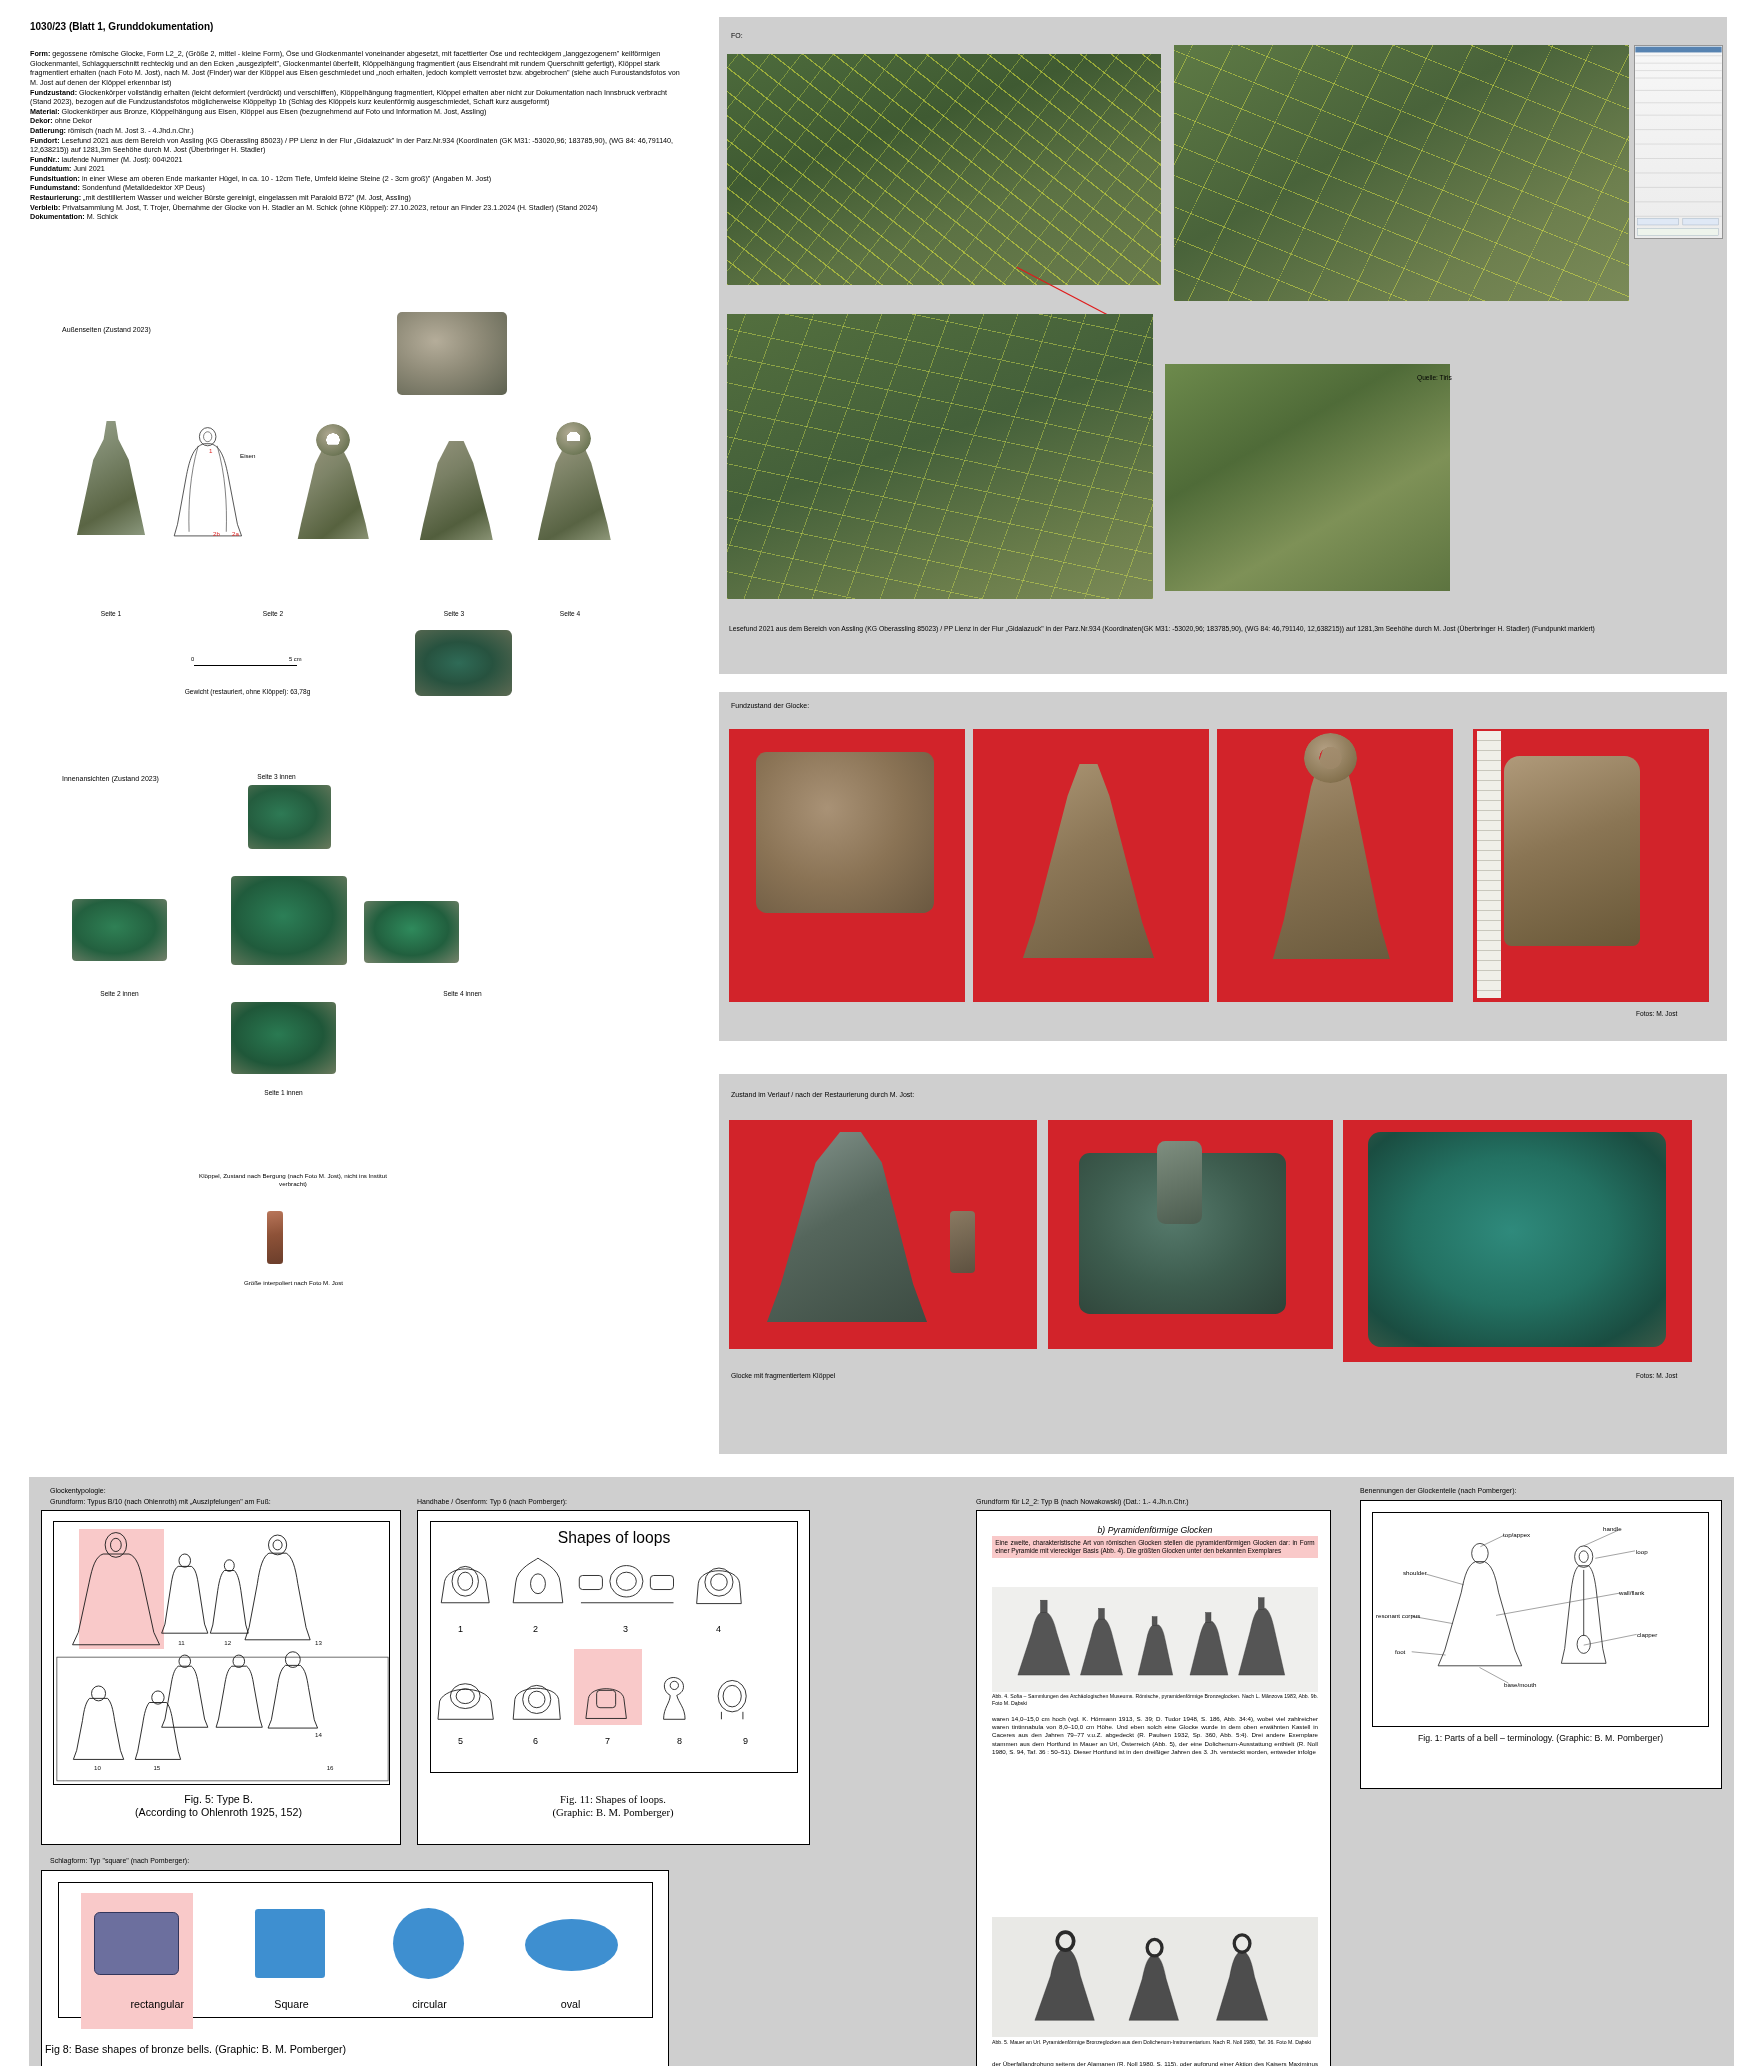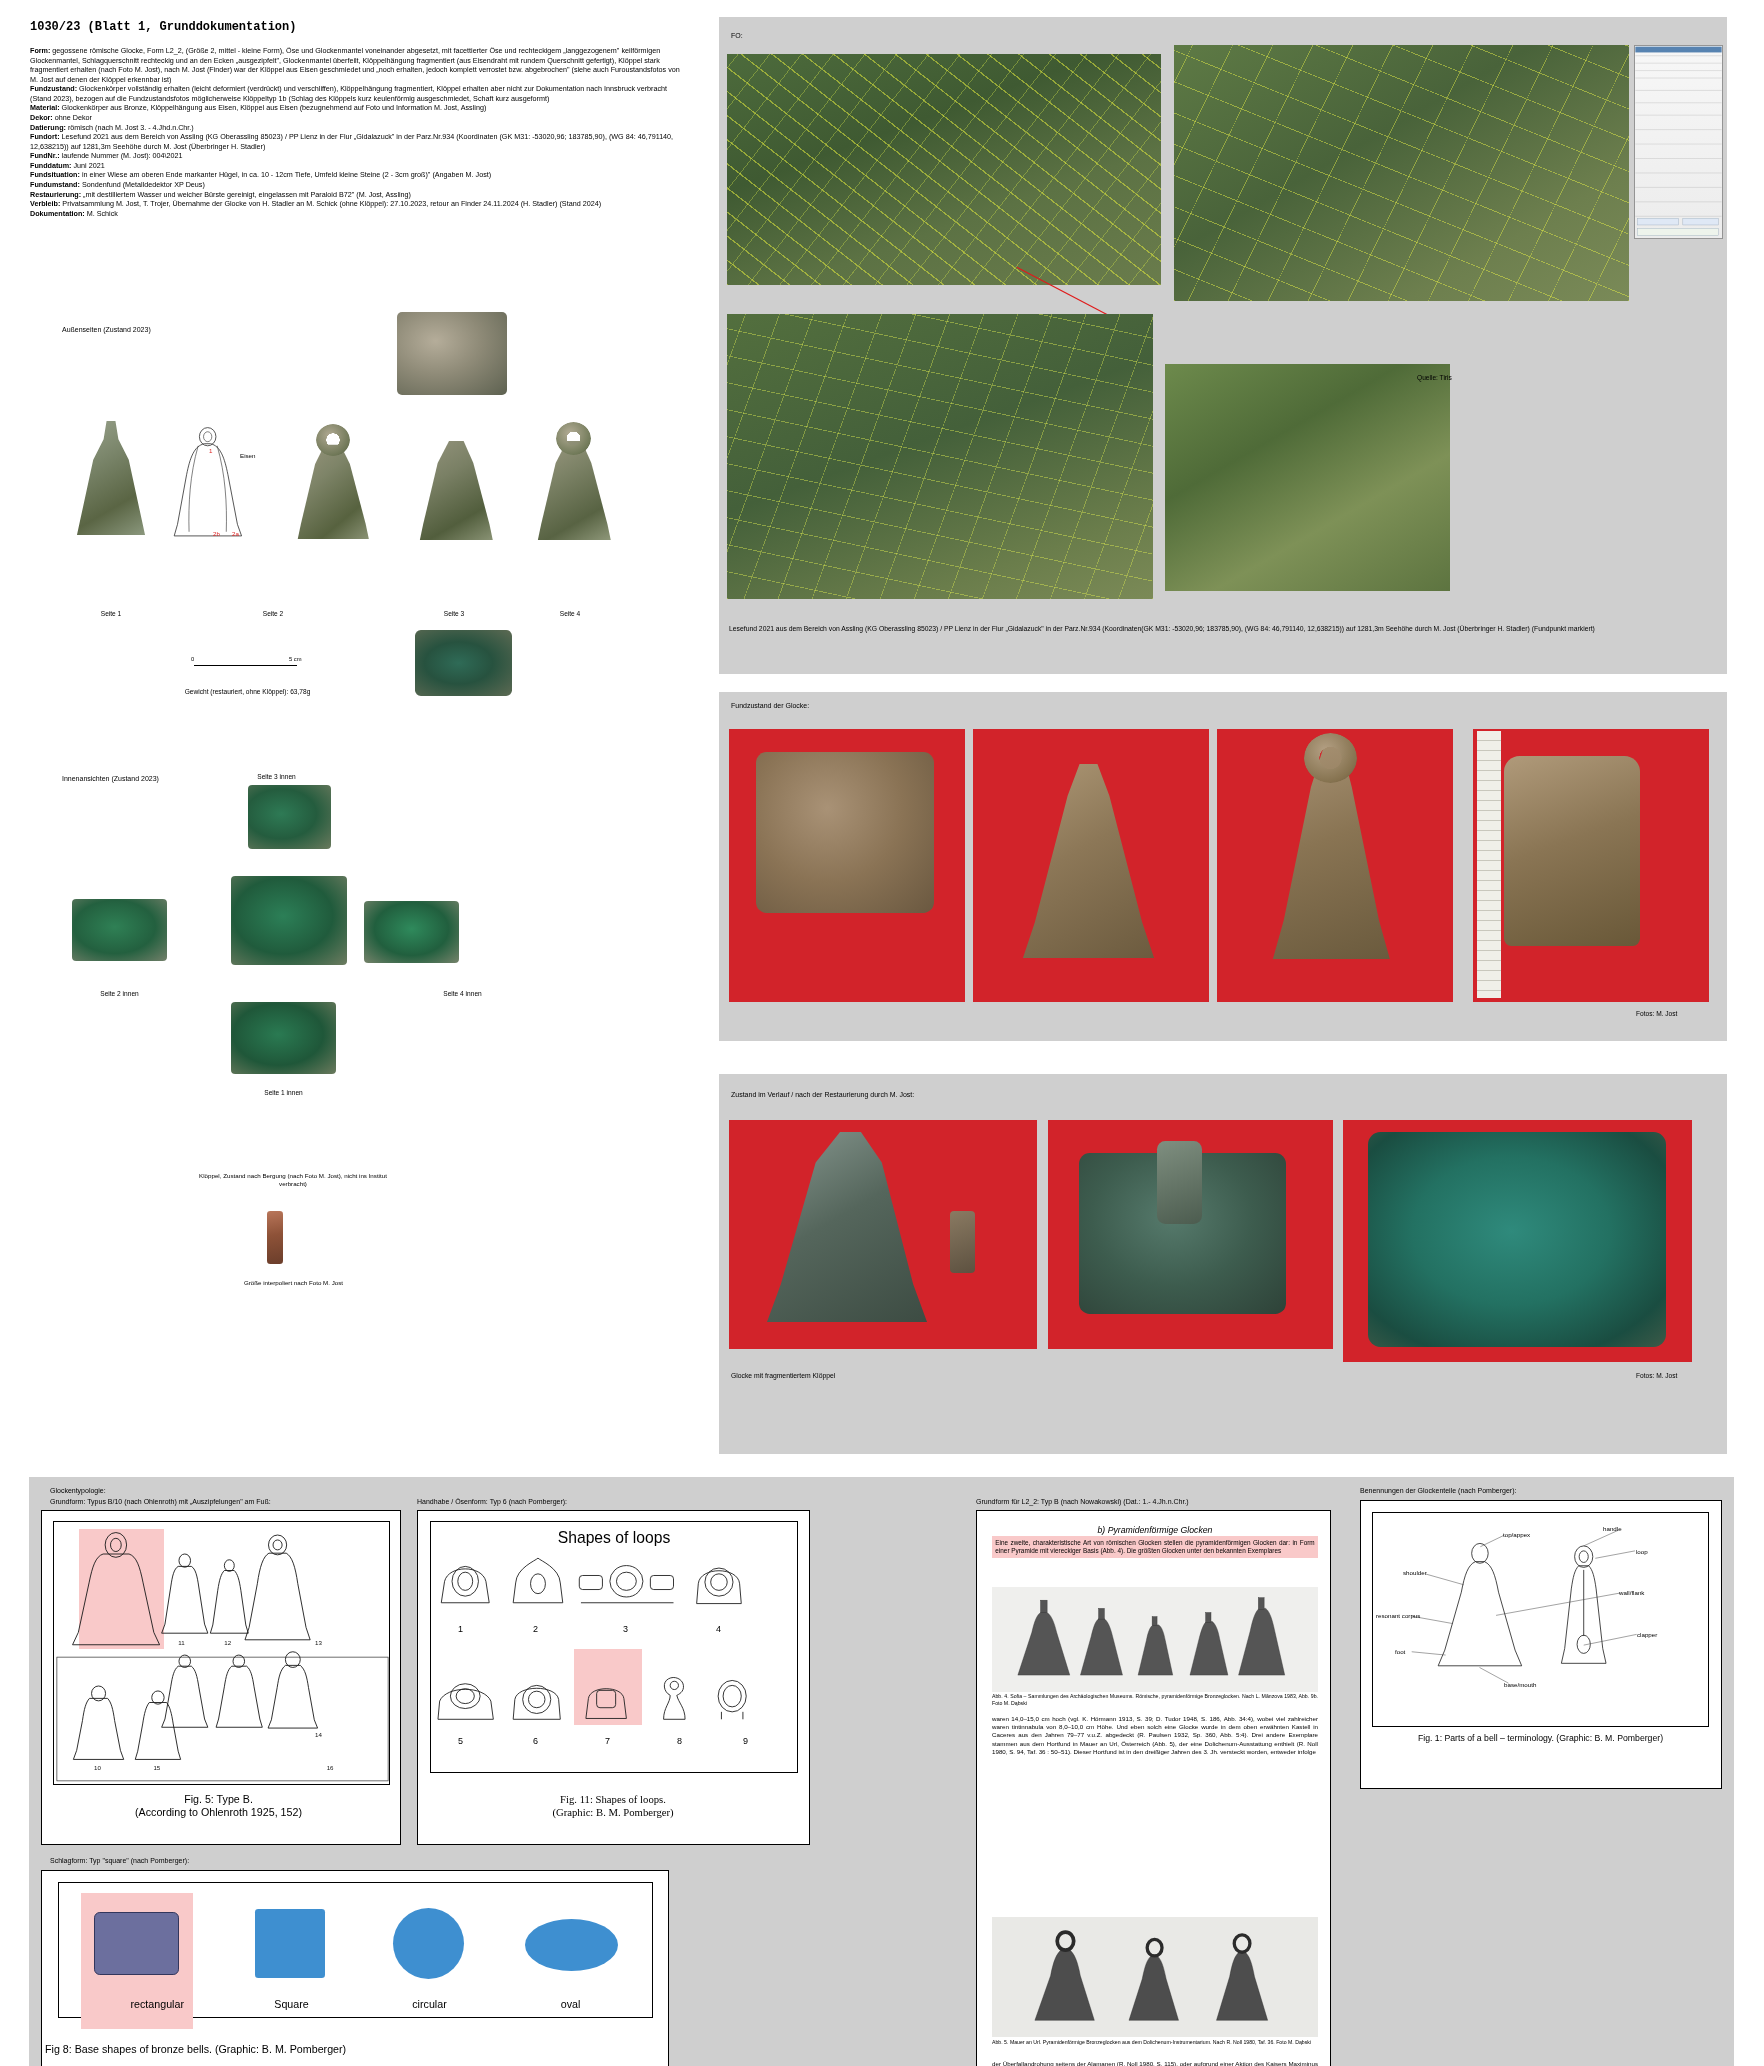--- a/index.html
+++ b/index.html
@@ -12,21 +12,21 @@
     position: relative;
     overflow: hidden;
   }
   .page { position:absolute; inset:0; }
 
   
   .doc-text {
     position:absolute; left:30px; top:20px; width:653px;
     font-size:7.2px; line-height:1.33;
   }
-  .doc-text .title { font-weight:bold; font-size:12px; margin-bottom:10px;font-family:Liberation Mono, monospace; }
+  .doc-text .title { font-weight:bold; font-size:10px; margin-bottom:16px; }
   .doc-text p { margin:0 0 0 0; }
   .doc-text .lbl { font-weight:bold; }
   .cap { font-size:6.6px; text-align:center; }
   .cap-s { font-size:6.2px; text-align:center; }
 
   
   .ph { position:absolute; background:#777; overflow:hidden; }
 
   
   .panel { position:absolute; background:#cfcfcf; }
@@ -65,21 +65,21 @@
         <p><span class="lbl">Fundzustand:</span><span> Glockenkörper vollständig erhalten (leicht deformiert (verdrückt) und verschliffen), Klöppelhängung fragmentiert, Klöppel erhalten aber nicht zur Dokumentation nach Innsbruck verbracht (Stand 2023), bezogen auf die Fundzustandsfotos möglicherweise Klöppeltyp 1b (Schlag des Klöppels kurz keulenförmig ausgeschmiedet, Schaft kurz ausgeformt)</span></p>
         <p><span class="lbl">Material:</span><span> Glockenkörper aus Bronze, Klöppelhängung aus Eisen, Klöppel aus Eisen (bezugnehmend auf Foto und Information M. Jost, Assling)</span></p>
         <p><span class="lbl">Dekor:</span><span> ohne Dekor</span></p>
         <p><span class="lbl">Datierung:</span><span> römisch (nach M. Jost 3. - 4.Jhd.n.Chr.)</span></p>
         <p><span class="lbl">Fundort:</span><span> Lesefund 2021 aus dem Bereich von Assling (KG Oberassling 85023) / PP Lienz in der Flur „Gidalazuck" in der Parz.Nr.934 (Koordinaten (GK M31: -53020,96; 183785,90), (WG 84: 46,791140, 12,638215)) auf 1281,3m Seehöhe durch M. Jost (Überbringer H. Stadler)</span></p>
         <p><span class="lbl">FundNr.:</span><span> laufende Nummer (M. Jost): 004\2021</span></p>
         <p><span class="lbl">Funddatum:</span><span> Juni 2021</span></p>
         <p><span class="lbl">Fundsituation:</span><span> in einer Wiese am oberen Ende markanter Hügel, in ca. 10 - 12cm Tiefe, Umfeld kleine Steine (2 - 3cm groß)" (Angaben M. Jost)</span></p>
         <p><span class="lbl">Fundumstand:</span><span> Sondenfund (Metalldedektor XP Deus)</span></p>
         <p><span class="lbl">Restaurierung:</span><span> „mit destilliertem Wasser und weicher Bürste gereinigt, eingelassen mit Paraloid B72" (M. Jost, Assling)</span></p>
-        <p><span class="lbl">Verbleib:</span><span> Privatsammlung M. Jost, T. Trojer, Übernahme der Glocke von H. Stadler an M. Schick (ohne Klöppel): 27.10.2023, retour an Finder 24.11.2024 (H. Stadler) (Stand 2024)</span></p>
+        <p><span class="lbl">Verbleib:</span><span> Privatsammlung M. Jost, T. Trojer, Übernahme der Glocke von H. Stadler an M. Schick (ohne Klöppel): 27.10.2023, retour an Finder 23.1.2024 (H. Stadler) (Stand 2024)</span></p>
         <p><span class="lbl">Dokumentation:</span><span> M. Schick</span></p>
       </div>
   </div>
 
   <div style="position:absolute;left:62px;top:326px;width:599px;">
     <div style="font-size:7px">Außenseiten (Zustand 2023)</div>
   </div>
 
   <div class="ph" style="left:397px;top:312px;width:110px;height:83px;border-radius:5px;
               background:radial-gradient(ellipse at 35% 35%, #b5ad9a 0%, #8e8a77 45%, #5d6150 100%);"></div>

